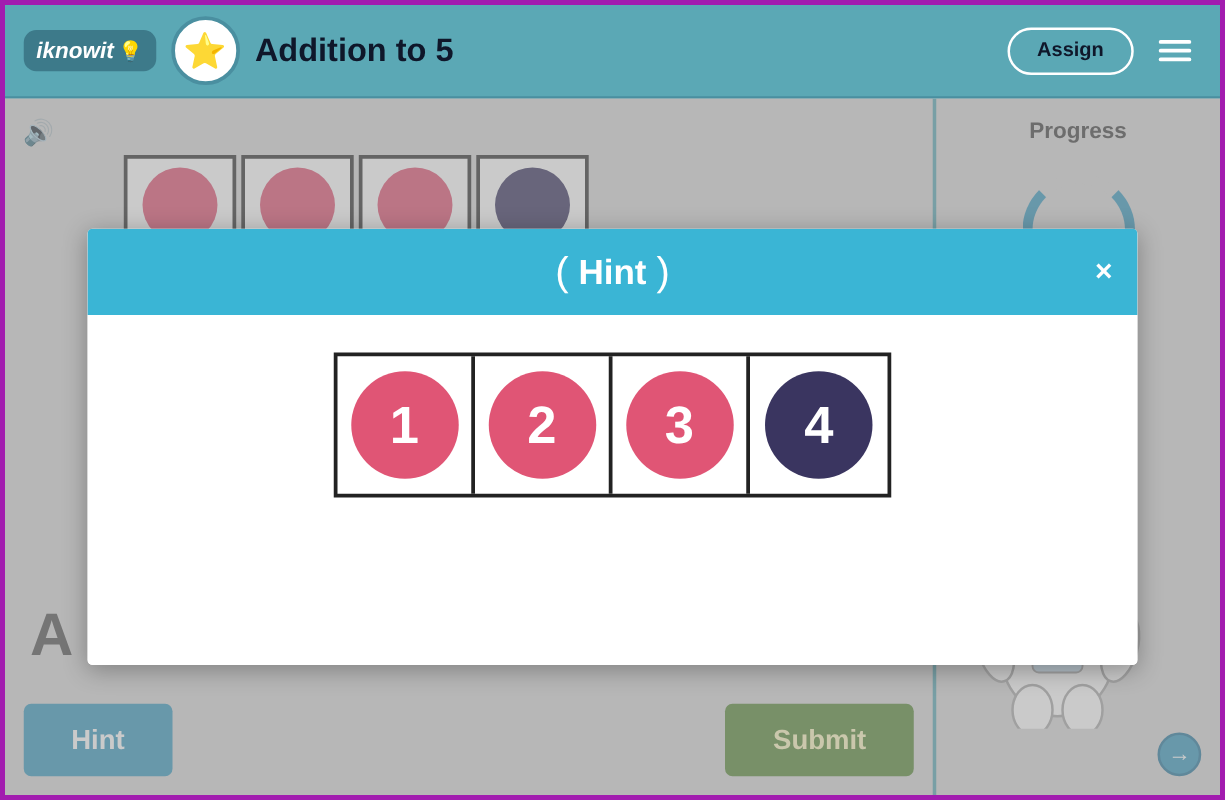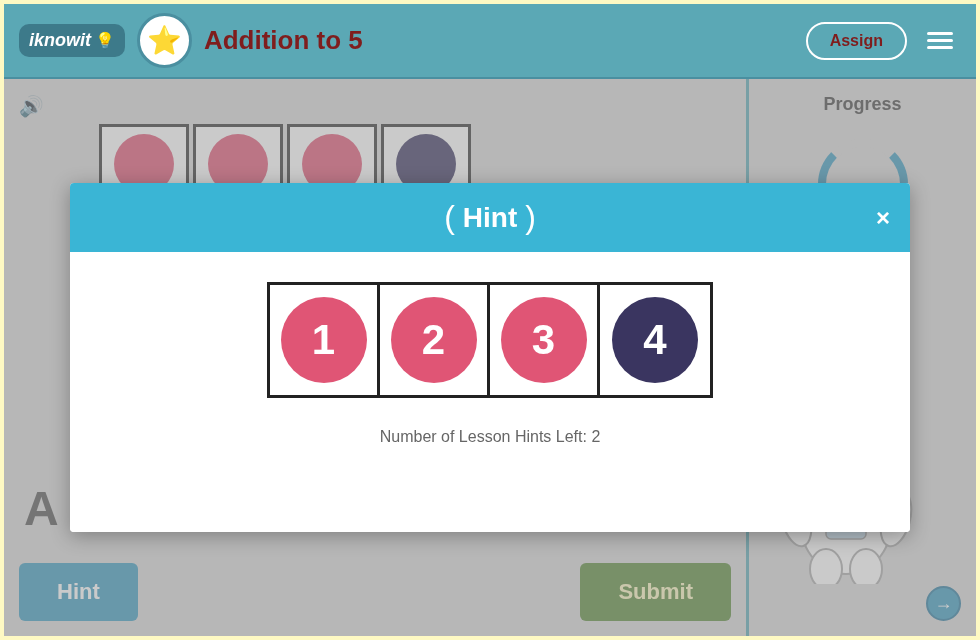--- a/index.html
+++ b/index.html
@@ -9,21 +9,21 @@
       overflow: hidden;
       font-family: Arial, sans-serif;
       background: #5ba8b5;
     }
 
     
     .app-container {
       width: 980px;
       height: 640px;
       background: #5ba8b5;
-      border: 4px solid #fef9c3;
+      border: 4px solid #a21caf;
       position: relative;
       display: flex;
       flex-direction: column;
     }
 
     
     .header {
       background: #5ba8b5;
       height: 75px;
       display: flex;
@@ -62,30 +62,30 @@
       border-radius: 50%;
       background: white;
       border: 3px solid #4a8fa0;
       display: flex;
       align-items: center;
       justify-content: center;
       font-size: 28px;
     }
 
     .lesson-title {
-      color: #7f1d1d;
+      color: #0f172a;
       font-size: 26px;
       font-weight: bold;
       flex: 1;
     }
 
     .assign-button {
       background: transparent;
       border: 2px solid white;
-      color: #7f1d1d;
+      color: #0f172a;
       padding: 8px 22px;
       border-radius: 20px;
       font-size: 16px;
       cursor: pointer;
       font-weight: bold;
     }
 
     .menu-button {
       background: transparent;
       border: none;
@@ -495,20 +495,19 @@
             </div>
 
             <div class="number-box">
               <div class="num-circle-dark">
                 <span>4</span>
               </div>
             </div>
 
           </div>
 
-          <div class="hints-left">Number of Lesson Hints Left: 2</div>
 
         </div>
       </div>
     </div>
 
   </div>
 </div>
 
 </body></html>

